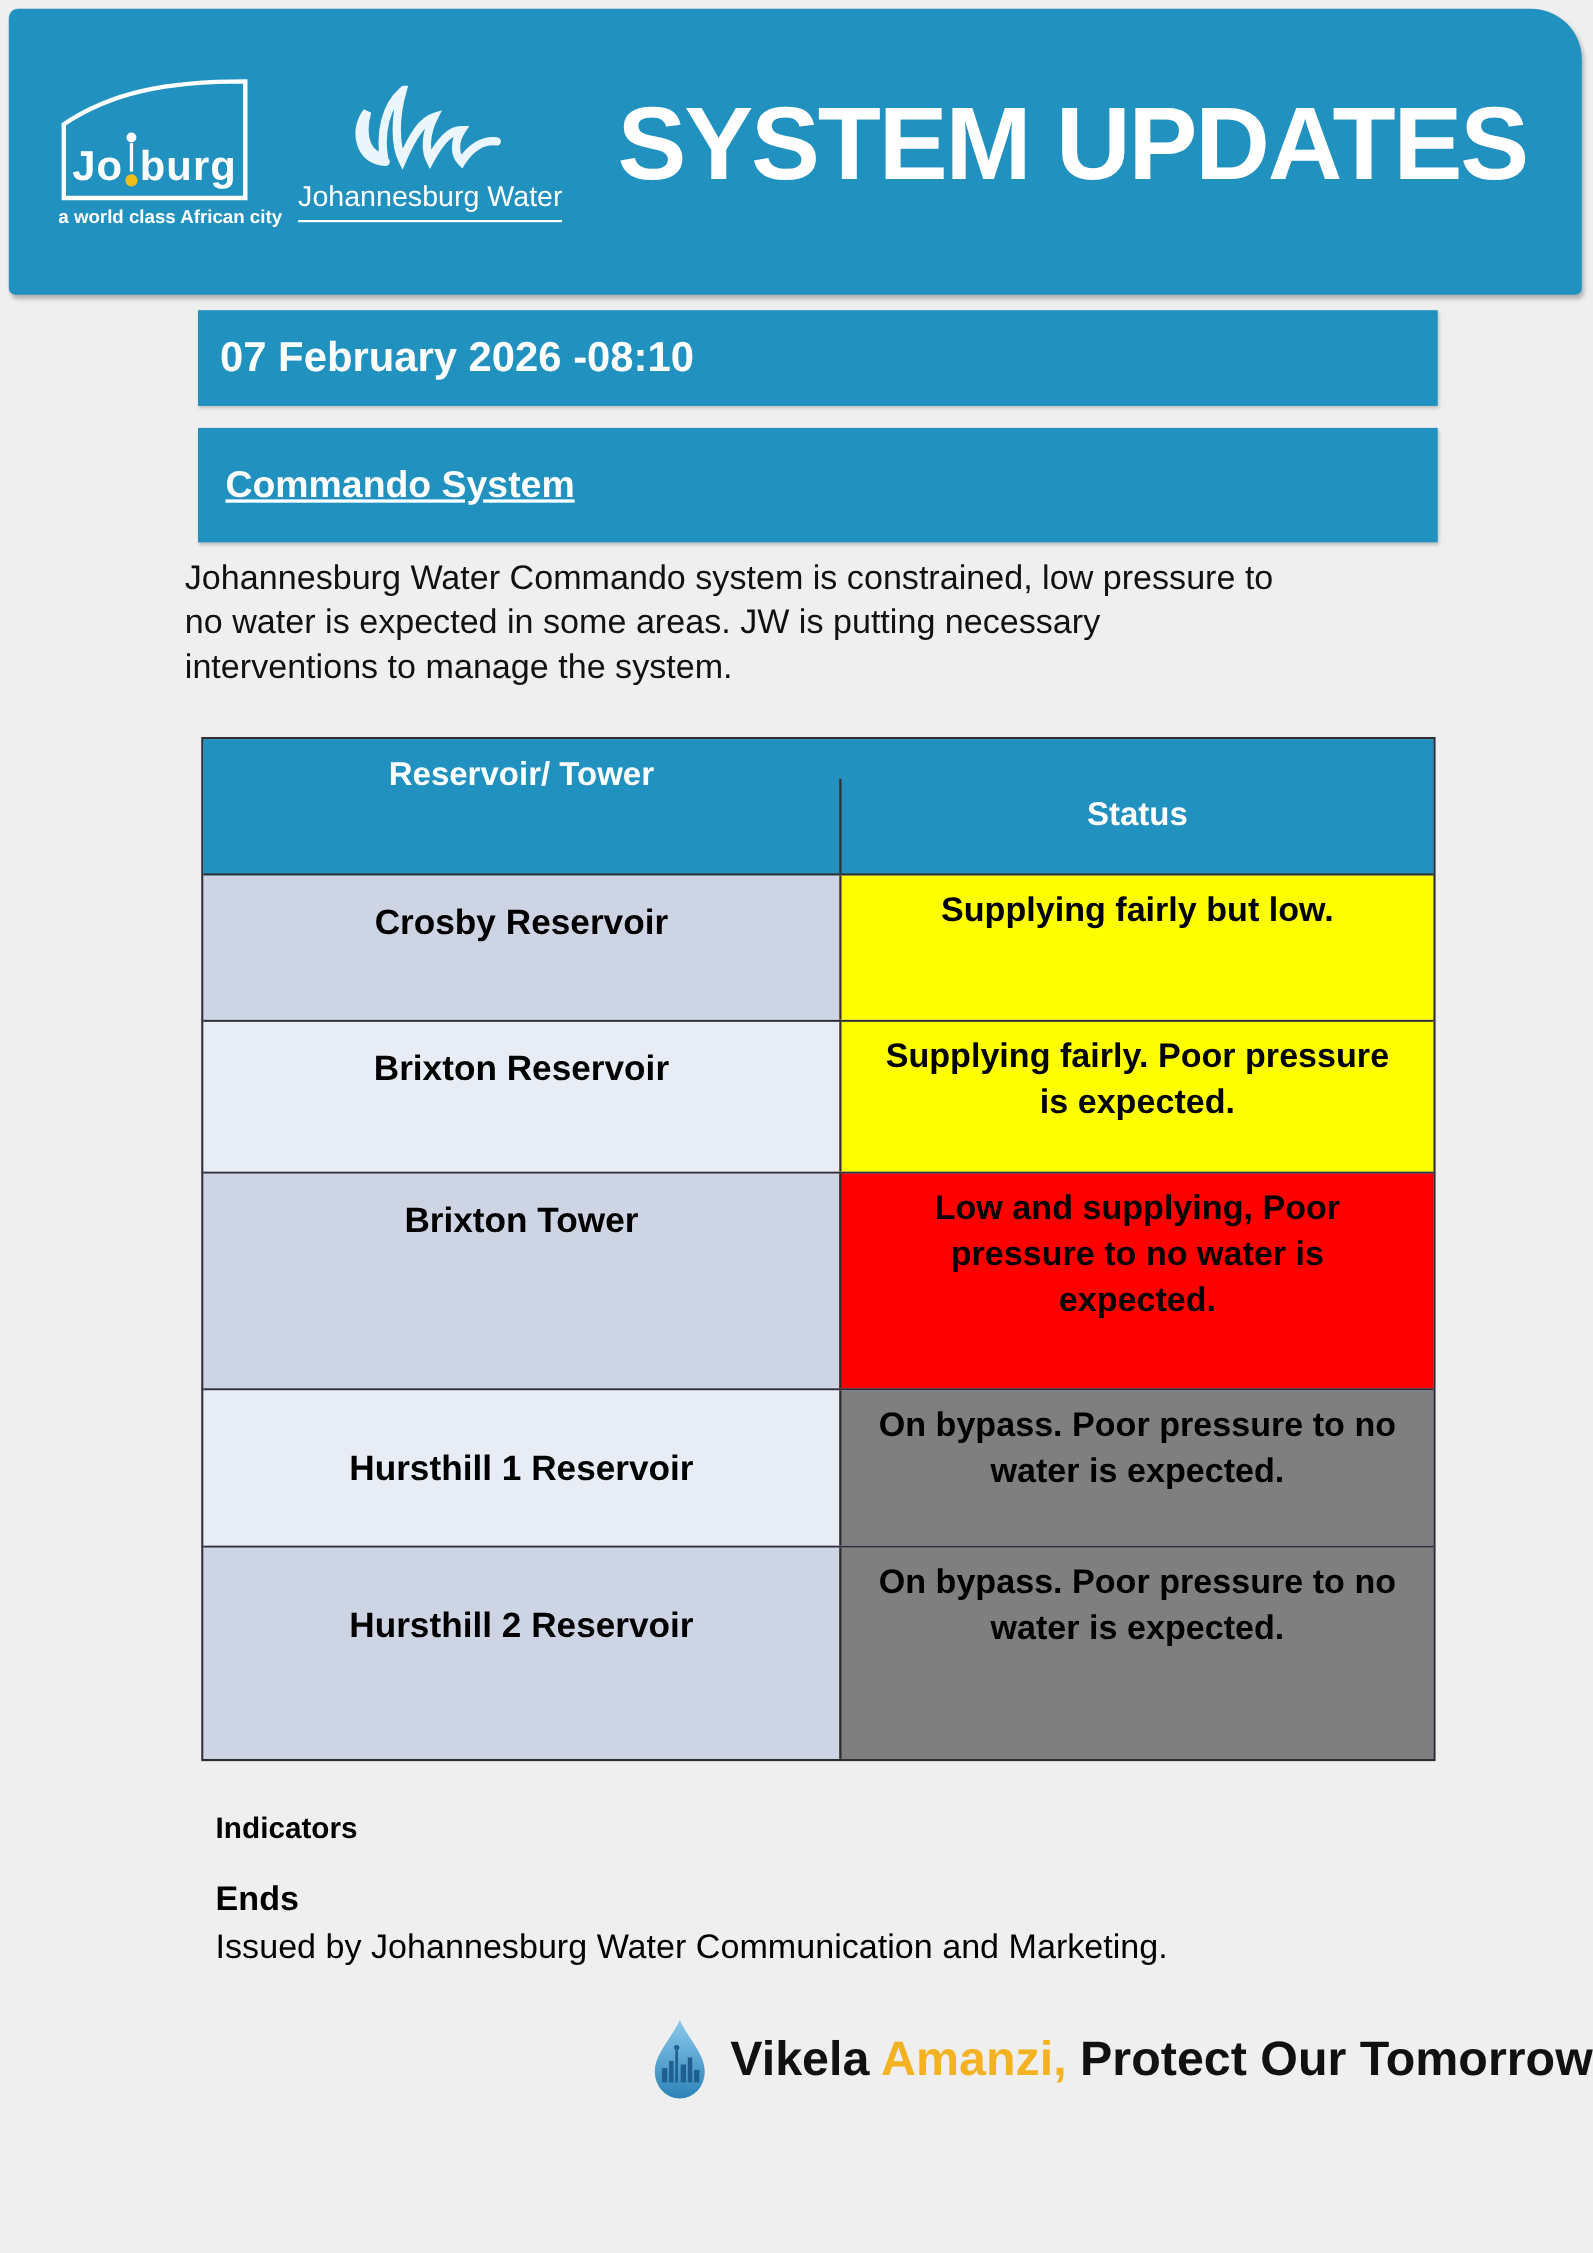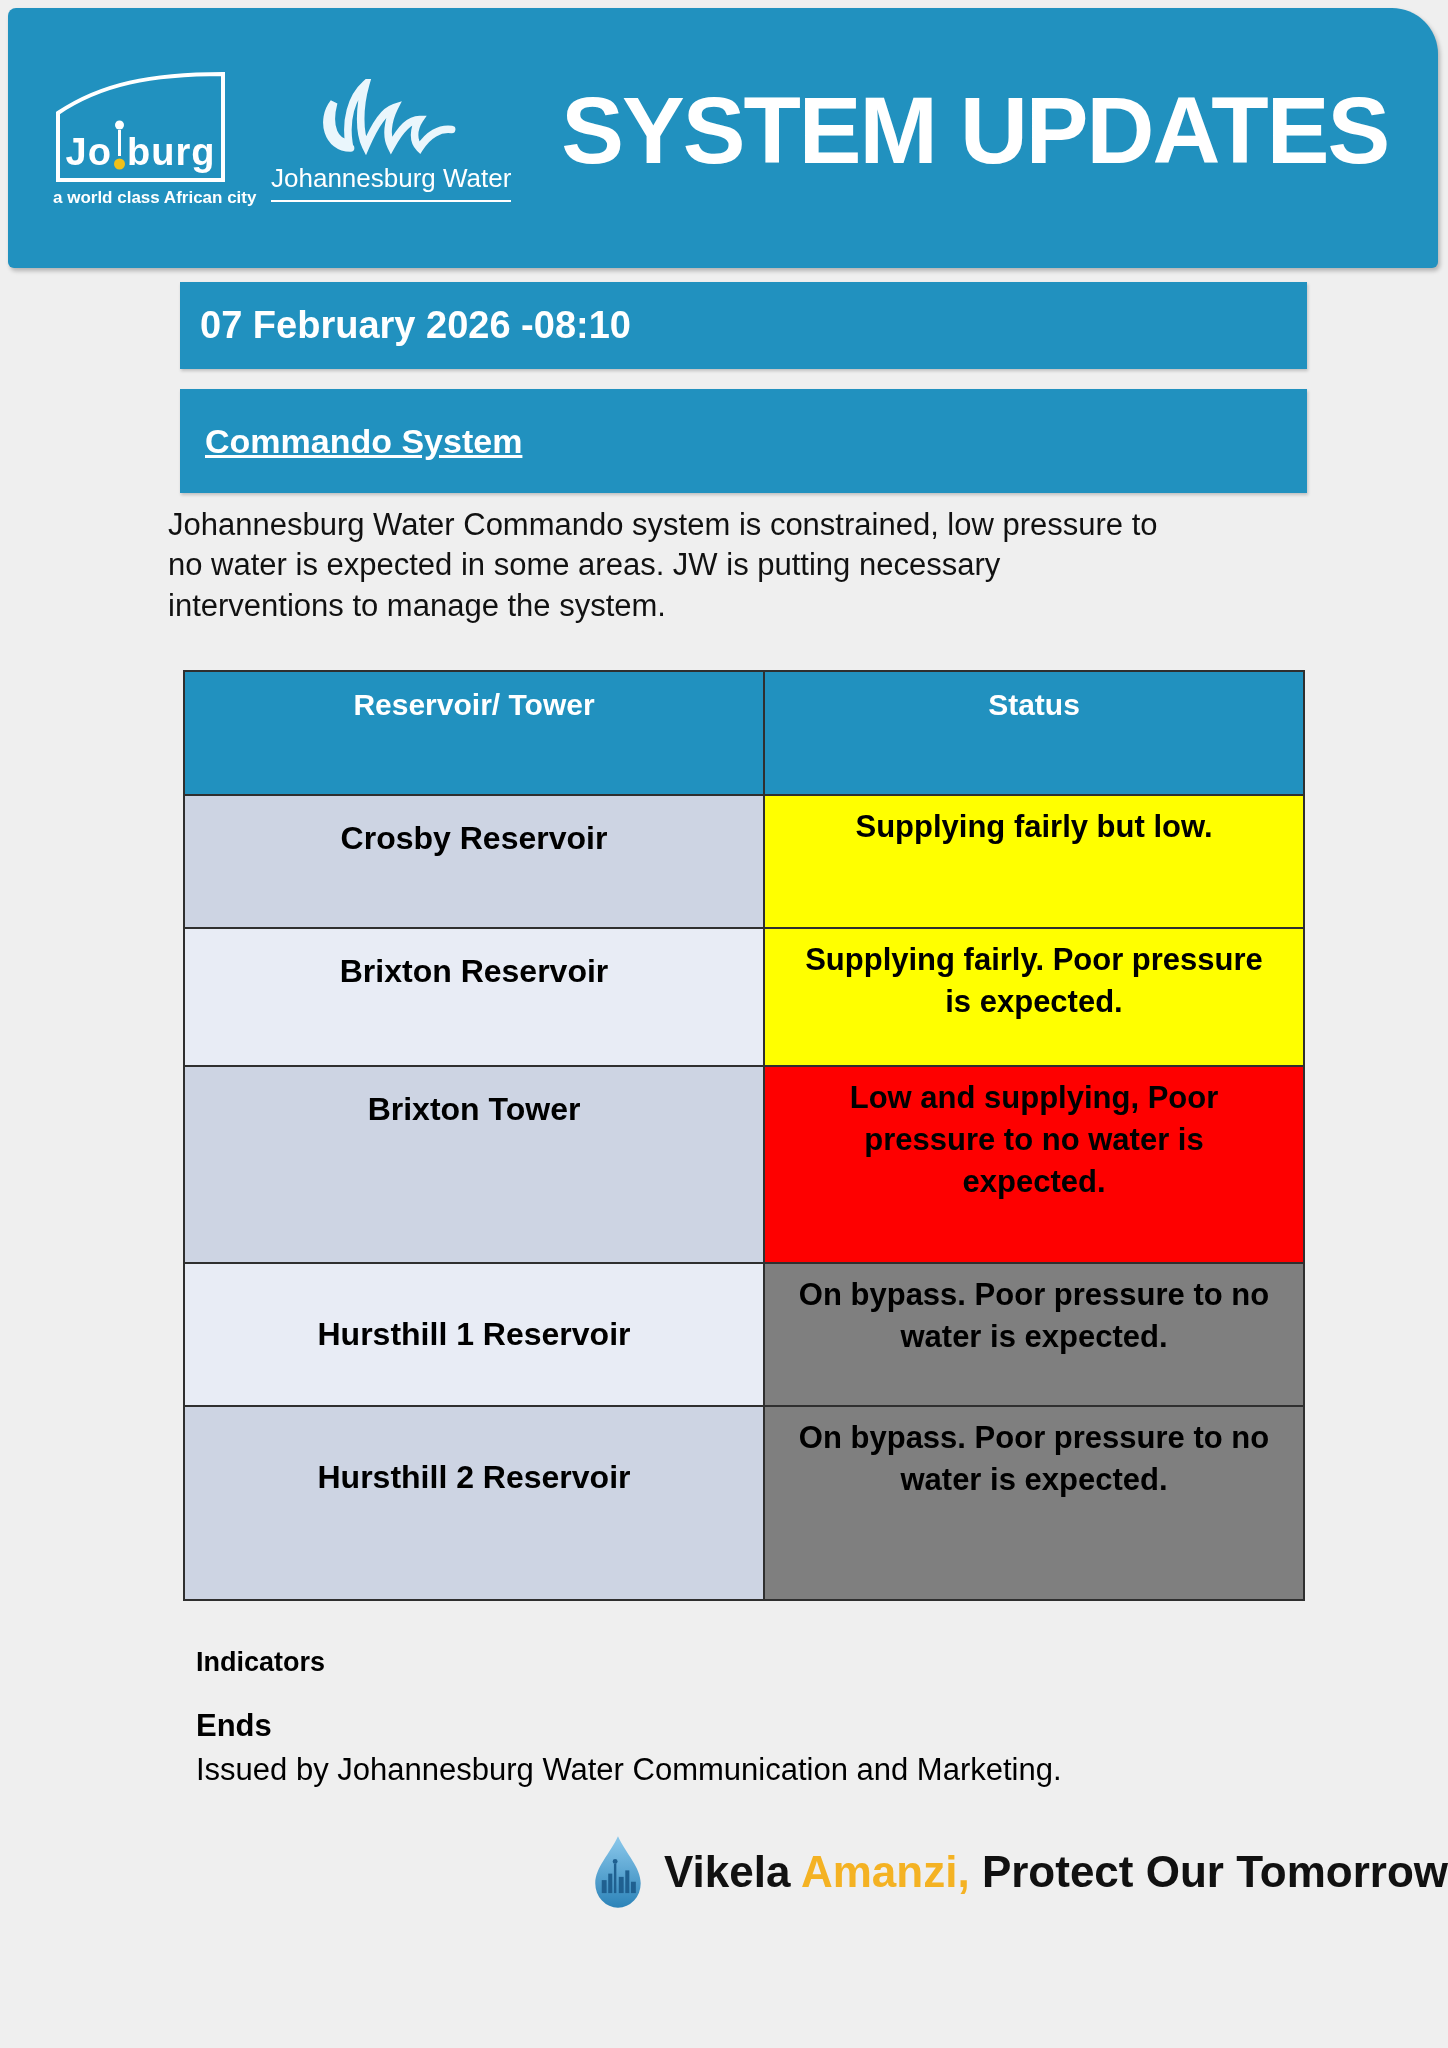--- a/index.html
+++ b/index.html
@@ -69,21 +69,21 @@
     background:#c4b5fd;
   }
   .thead{
     display:grid;grid-template-columns:578px 1fr;
     background:var(--blue);height:124px;
     border-bottom:2px solid var(--border);
   }
   .th{
     color:#fff;font-weight:bold;font-size:30px;text-align:center;padding-top:16px;
   }
-  .th + .th{border-left:2px solid var(--border);}
+  .th + .th{border-left:2px solid var(--border);margin-top:36px;}
   .row{
     display:grid;grid-template-columns:578px 1fr;
     border-bottom:2px solid var(--border);
   }
   #rows .row:last-child{border-bottom:none;}
   #rows .row:nth-child(1){height:133px;}
   #rows .row:nth-child(2){height:138px;}
   #rows .row:nth-child(3){height:197px;}
   #rows .row:nth-child(4){height:143px;}
   #rows .row:nth-child(5){height:192px;}

